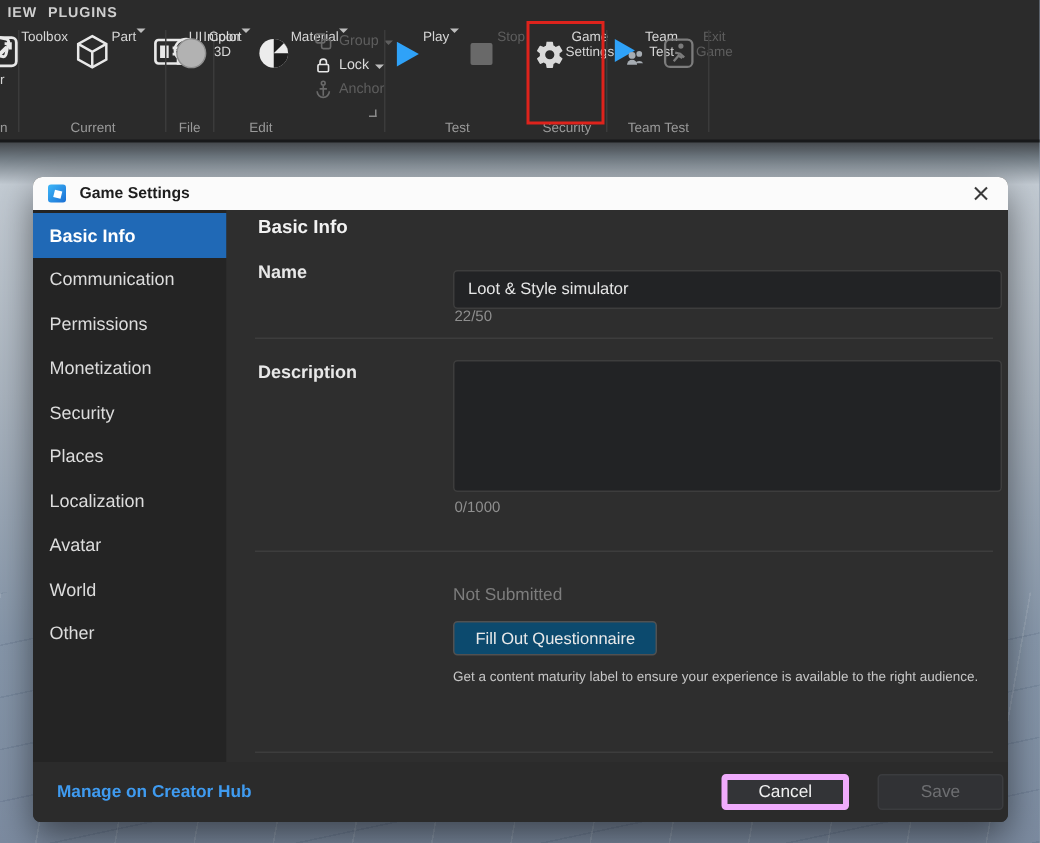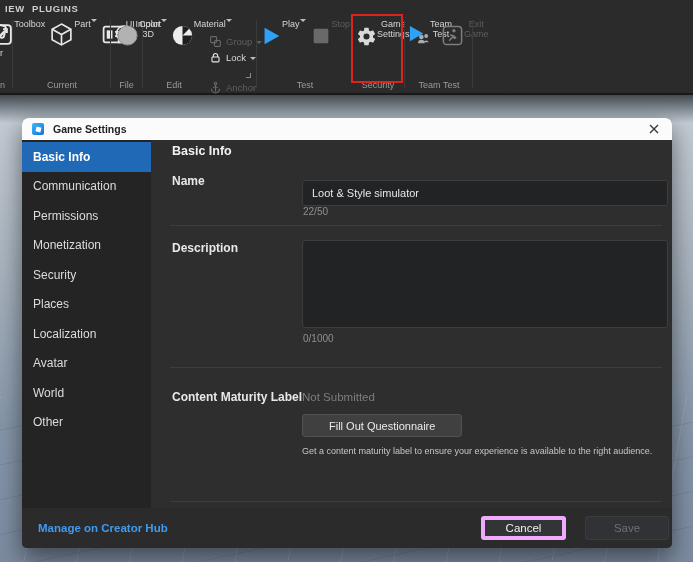--- a/index.html
+++ b/index.html
@@ -30,21 +30,21 @@
   .ritem .ric { height:28px; display:flex; align-items:flex-end; justify-content:center; margin-top:3px; }
   .ritem .rlab { text-align:center; line-height:10px; margin-top:3px; white-space:pre-line; }
   .ritem.dis { color:#5E5E5E; }
   .seclab { position:absolute; bottom:2px; width:100%; text-align:center;
     font-size:9px; color:#9A9A9A; }
   .darr { width:0; height:0; border-left:3px solid transparent; border-right:3px solid transparent;
     border-top:3.5px solid #BDBDBD; margin-top:3px; }
   .dis .darr { border-top-color:#5E5E5E; }
   .rstack { display:flex; flex-direction:column; gap:3px; margin-top:5px; }
   .srow { display:flex; align-items:center; gap:4px; font-size:9.5px; color:#DADADA; height:13px; }
-  .srow.dis { color:#5E5E5E;margin-top:14px; }
+  .srow.dis { color:#5E5E5E; }
   .srow .darr { margin-top:1px; }
   .launcher { position:absolute; right:4px; bottom:14px; width:5px; height:5px;
     border-right:1px solid #8A8A8A; border-bottom:1px solid #8A8A8A; }
   .hlbox { position:absolute; left:351px; top:14px; width:52px; height:69px;
     border:2px solid #DE231C; z-index:5; }
   .clipfrag { position:absolute; left:-8px; top:8px; width:14px; height:14px;
     border:2px solid #E8E8E8; border-radius:3px; transform:rotate(12deg); }
 
   
   .dialog { position:absolute; left:22px; top:118px; width:650px; height:430px;
@@ -69,22 +69,22 @@
   .flabel { position:absolute; left:21px; font-size:12px; font-weight:600; color:#E8E8E8; }
   .nameinput { position:absolute; left:151px; top:40px; width:366px; height:22px;
     background:#222325; border:1px solid #3D3D3D; border-radius:3px;
     color:#E6E6E6; font-size:11px; padding:12px 9px; font-family:"Liberation Sans",sans-serif; }
   .counter { position:absolute; left:152px; font-size:10px; color:#8F8F8F; }
   .descarea { position:absolute; left:151px; top:100px; width:366px; height:88px;
     background:#222325; border:1px solid #3D3D3D; border-radius:3px; resize:none;
     color:#E6E6E6; font-size:11px; padding:6px 9px; font-family:"Liberation Sans",sans-serif; }
   .hdiv { position:absolute; left:19px; width:492px; height:1px; background:#3D3D3D; }
   .status { position:absolute; left:151px; top:251px; font-size:11.5px; color:#7D7D7D; }
-  .qbtn { position:absolute; left:151px; top:274px; height:23px; padding:0 26px;
-    background:#404040; border:1px solid #515151; border-radius:3px;
+  .qbtn { position:absolute; left:151px; top:274px; height:23px; padding:0 14px;
+    background:#0c4a6e; border:1px solid #515151; border-radius:3px;
     color:#EAEAEA; font-size:11px; font-family:"Liberation Sans",sans-serif; cursor:pointer; }
   .help { position:absolute; left:151px; top:306px; width:372px;
     font-size:9px; color:#C6C6C6; }
   .dfoot { position:relative; height:40px; background:#2B2B2B;
     border-radius:0 0 5px 5px; display:flex; align-items:center; }
   .chublink { margin-left:16px; font-size:11.5px; font-weight:600; color:#3F9BF0; cursor:pointer; }
   .btn { height:24px; border-radius:3px; font-size:11.5px;
     font-family:"Liberation Sans",sans-serif; cursor:pointer; }
   .cancel { margin-left:auto; width:85px; background:#333437; border:4px solid #f0abfc; color:#F0F0F0; }
   .save { margin-left:19px; margin-right:3px; width:84px;
@@ -328,21 +328,20 @@
       <div class="counter" style="top:66px;">22/50</div>
 
       <div class="hdiv" style="top:85px;"></div>
 
       <div class="flabel" style="top:101px;">Description</div>
       <textarea class="descarea" value="" style=""></textarea>
       <div class="counter" style="top:193px;">0/1000</div>
 
       <div class="hdiv" style="top:227px;"></div>
 
-      <div class="flabel" style="top:250px;">Content Maturity Label</div>
       <div class="status">Not Submitted</div>
       <button class="qbtn">Fill Out Questionnaire</button>
       <div class="help">Get a content maturity label to ensure your experience is available to the right audience.</div>
 
       <div class="hdiv" style="top:361px;"></div>
     </div>
   </div>
   <div class="dfoot">
     <div class="chublink">Manage on Creator Hub</div>
     <button class="btn cancel">Cancel</button>

